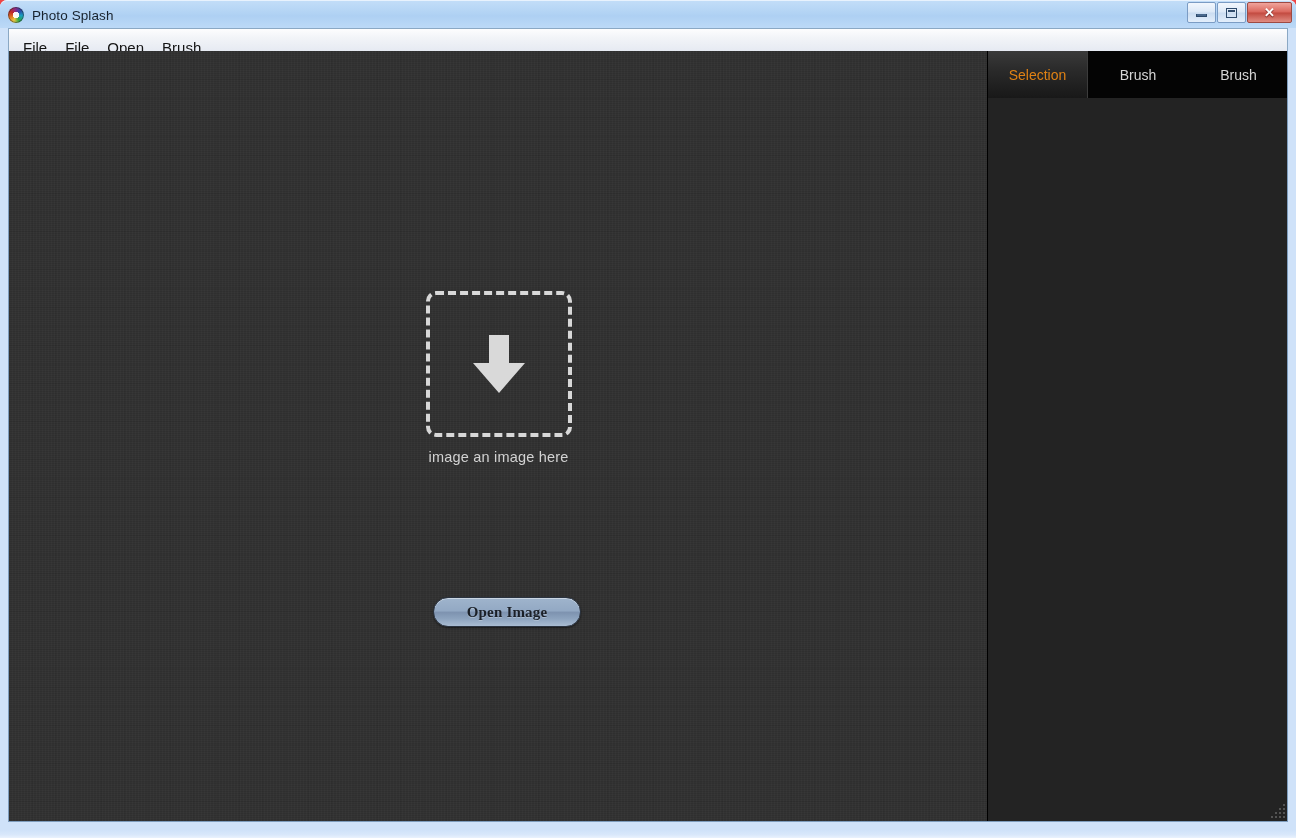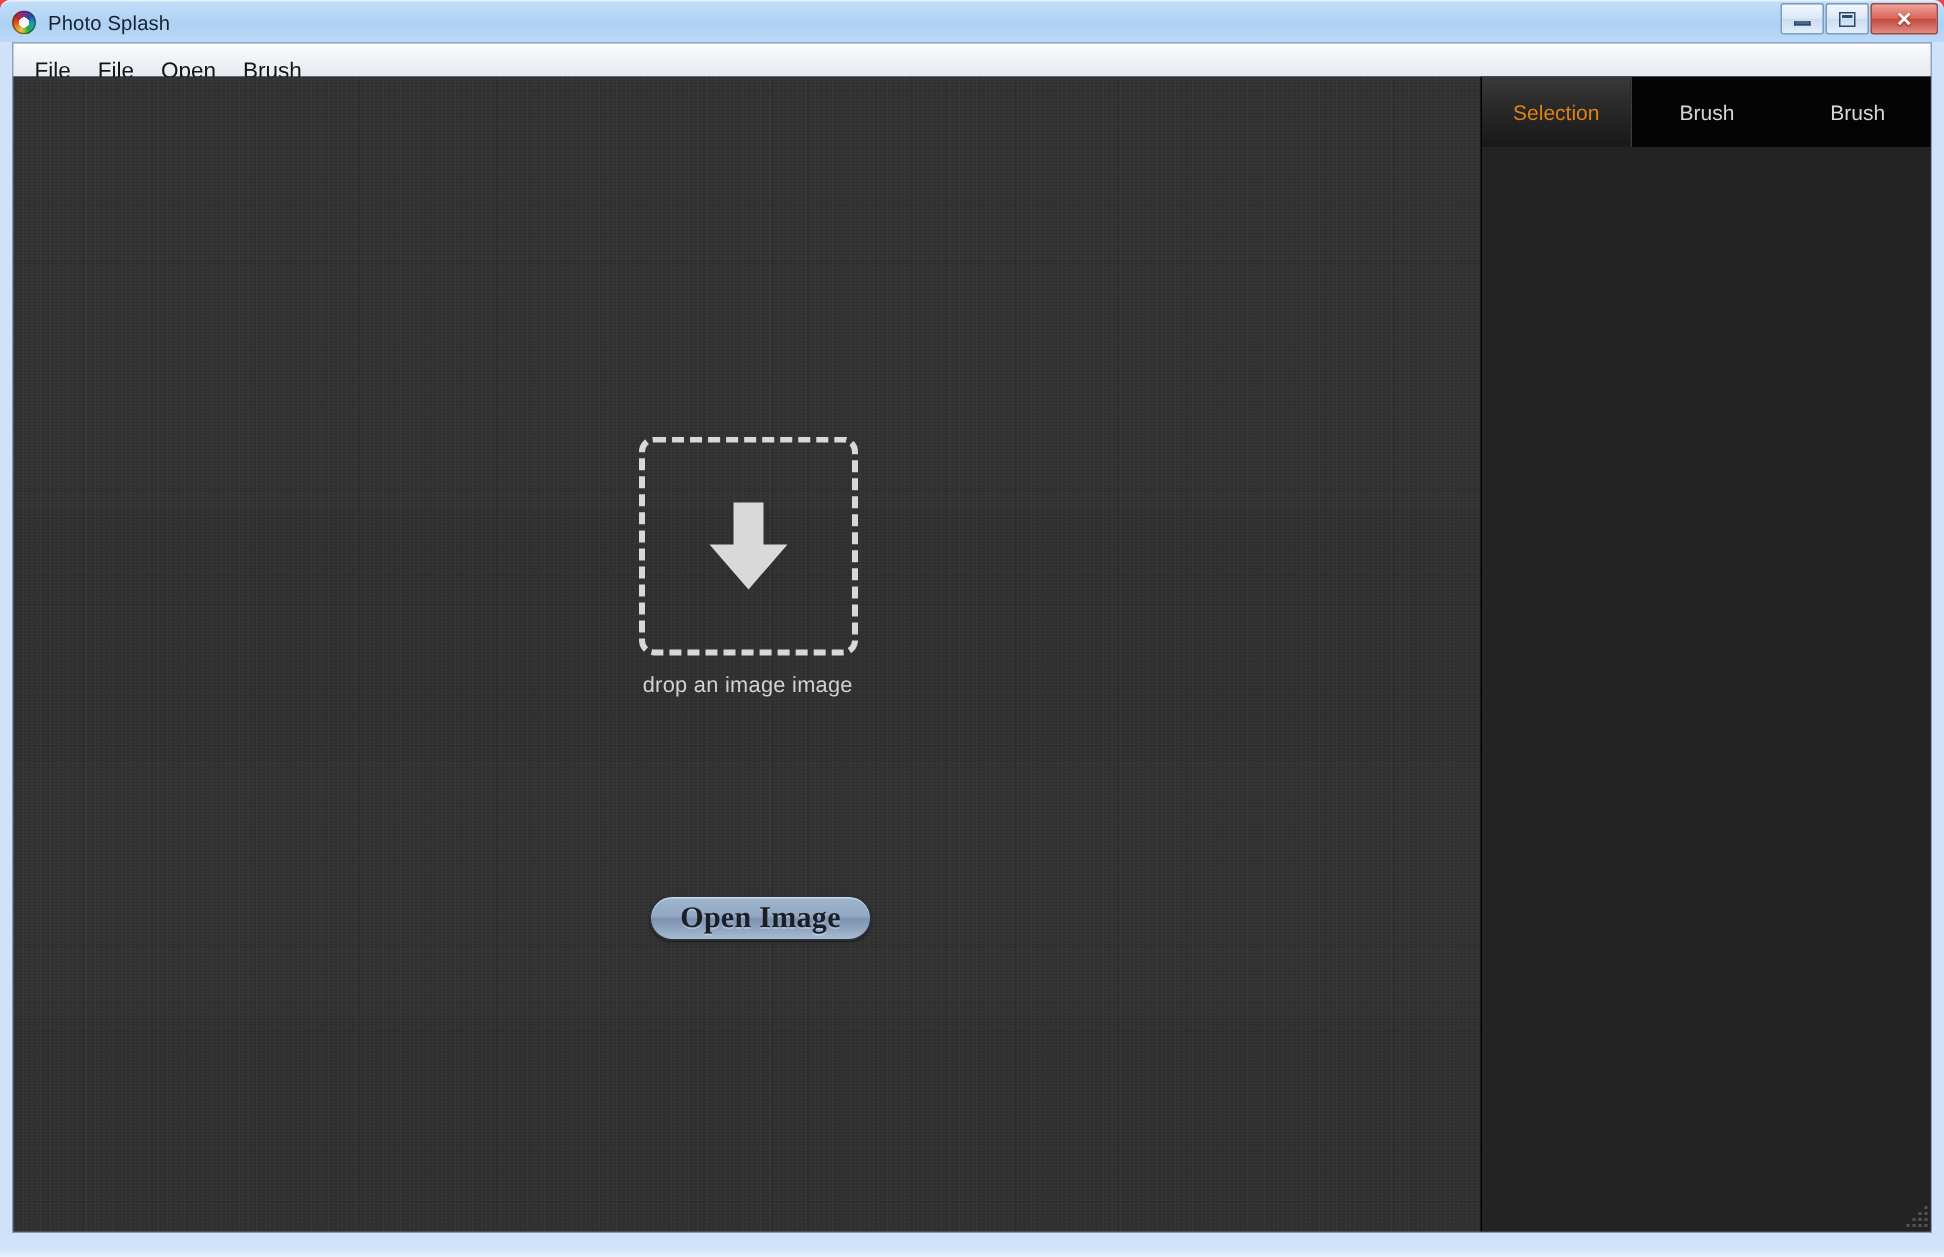--- a/index.html
+++ b/index.html
@@ -220,21 +220,21 @@
     border: 1px solid #2a3340;
     box-shadow: inset 0 1px 0 rgba(255,255,255,0.45), 0 1px 2px rgba(0,0,0,0.5);
     display: flex;
     align-items: center;
     justify-content: center;
     box-sizing: border-box;
     cursor: pointer;
   }
   #open-image-label {
     font-family: "Liberation Serif", serif;
-    font-size: 20px;
+    font-size: 15px;
     font-weight: bold;
     color: #1a1f27;
     text-shadow: 0 1px 0 rgba(255,255,255,0.28);
     letter-spacing: 0.2px;
   }
 
   
   #side-panel {
     position: relative;
     flex: 1 1 auto;
@@ -329,21 +329,21 @@
 
   <div id="client-area">
 
     <div id="canvas-area">
       <div id="dropzone-wrap">
         <div id="dropzone">
           <svg class="arrow-down" viewBox="0 0 68 62">
             <polygon points="24,2 44,2 44,30 60,30 34,60 8,30 24,30" fill="#d9d9d9"></polygon>
           </svg>
         </div>
-        <div id="dropzone-label">drop an image image</div>
+        <div id="dropzone-label">image an image here</div>
       </div>
 
       <div id="open-image-button">
         <span id="open-image-label">Open Image</span>
       </div>
     </div>
 
     <div id="side-panel">
       <div id="tab-bar">
         <div id="tab-selection" class="tab active">Selection</div>

